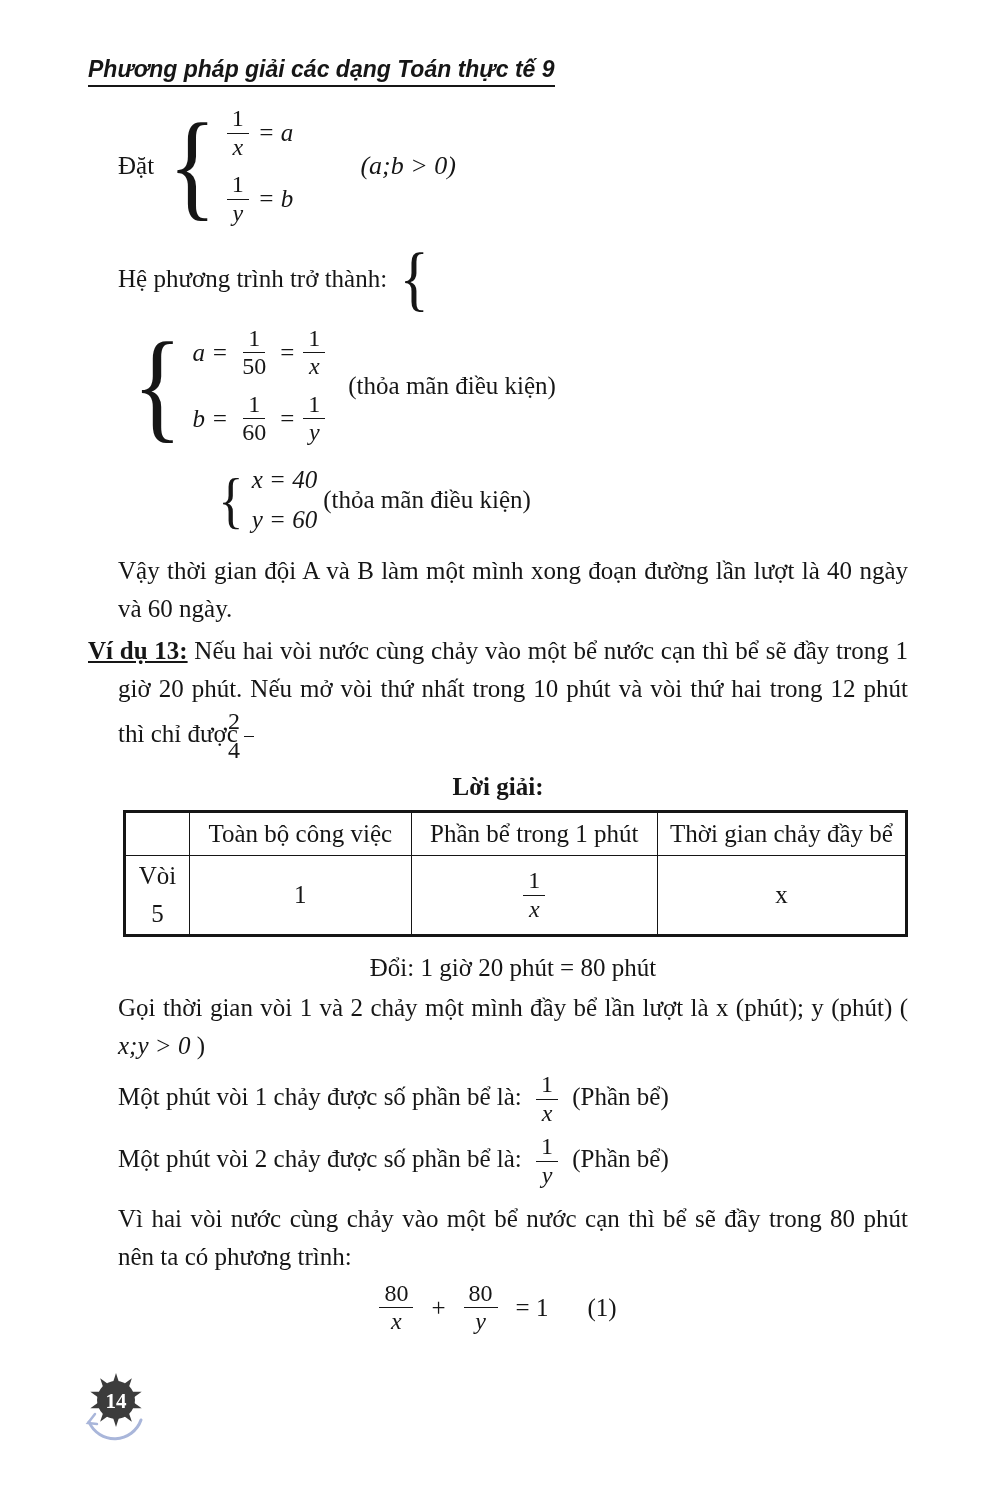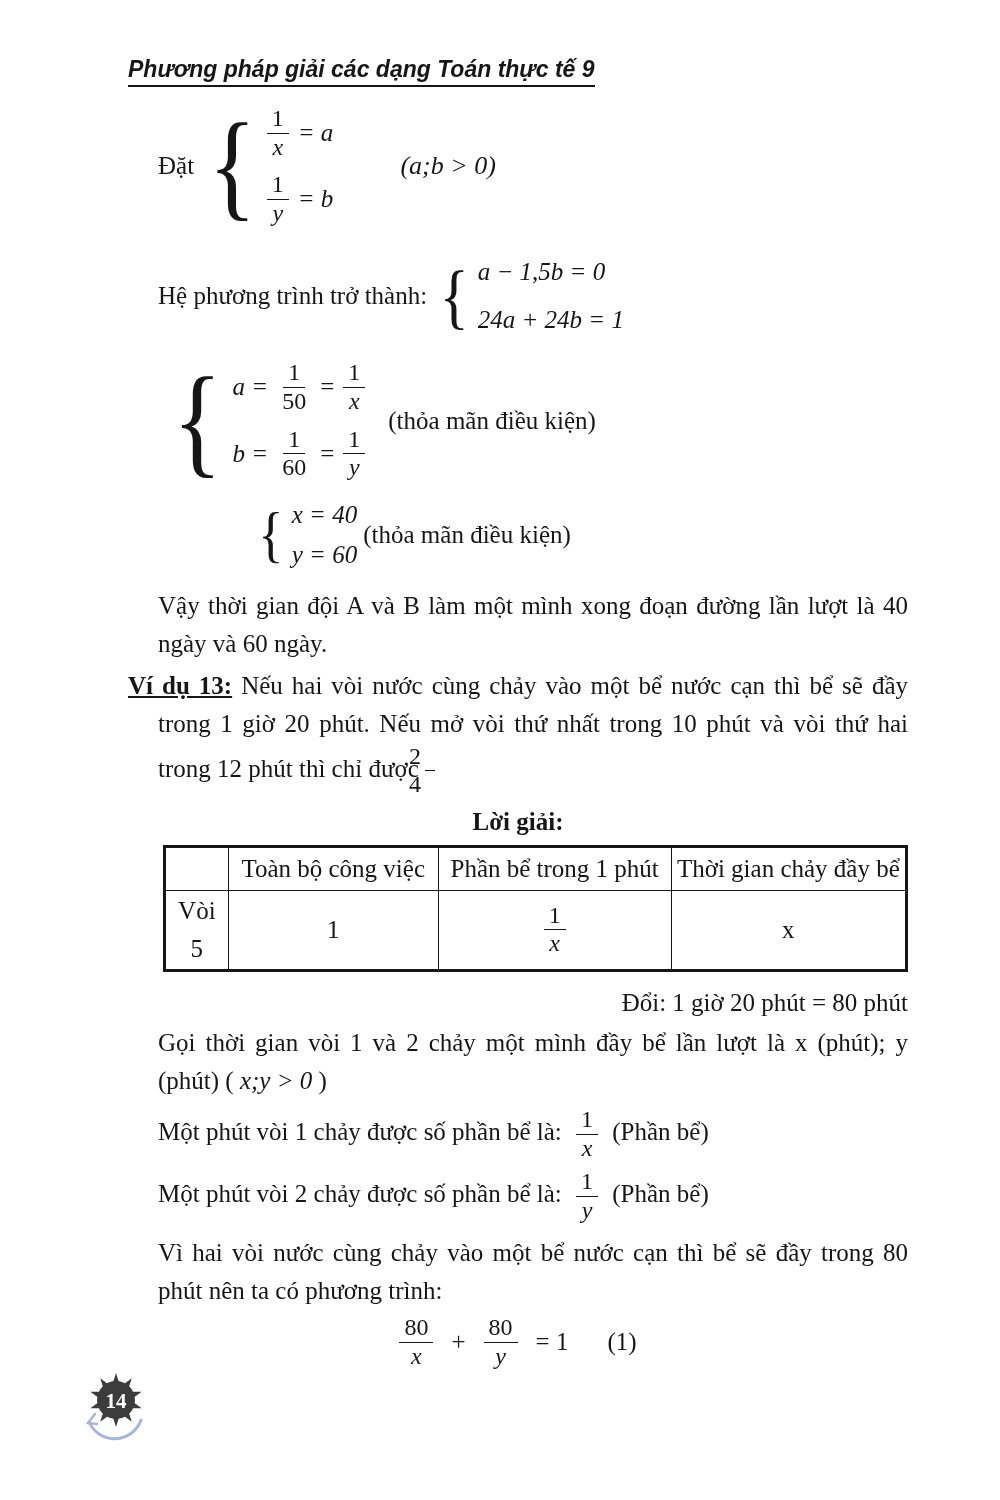--- a/index.html
+++ b/index.html
@@ -1,21 +1,21 @@
 <!DOCTYPE html>
 <html><head>
 <meta charset="utf-8">
 <style>
   html,body{margin:0;padding:0;background:#ffffff;}
   .page{
     position:relative;width:1000px;height:1500px;background:#ffffff;
     overflow:hidden;color:#161616;
     font-family:"Liberation Serif", serif;font-size:25px;line-height:38px;
   }
-  .content{padding:54px 92px 0 88px;margin-left:40px;}
+  .content{padding:54px 92px 0 88px;}
   
   .hdr{font-family:"Liberation Sans", sans-serif;font-style:italic;font-weight:bold;
        font-size:23px;line-height:30px;margin-bottom:16px;}
   .hdr .u{border-bottom:2.5px solid #161616;padding-bottom:3px;}
   
   .math{font-style:italic;}
   .frac{display:inline-flex;flex-direction:column;align-items:center;
         vertical-align:middle;line-height:1.15;font-size:24px;text-align:center;}
   .frac .n{display:block;border-bottom:1.6px solid #161616;padding:0 5px;}
   .frac .d{display:block;padding:0 5px;}
@@ -79,24 +79,20 @@
             </span>
           <span class="math">= b</span>
         </div>
       </div>
       <span class="math" style="margin-left:58px;font-size:26px;">(a;b &gt; 0)</span>
     </div>
 
     <div class="sys" style="margin:16px 0 0 30px;">
       <span class="lbl">Hệ phương trình trở thành:</span>
       <span class="brace" style="font-size:72px;">{</span>
-      <div class="col">
-        <div class="srow math">a − 1,5b = 0</div>
-        <div class="srow math">24a + 24b = 1</div>
-      </div>
     </div>
 
     <div class="sys" style="margin:10px 0 0 30px;">
       <span class="brace" style="font-size:122px;">{</span>
       <div class="col">
         <div class="srow">
           <span class="math">a =</span>
           <span class="frac">
               <span class="n">1</span>
               <span class="d">50</span>
@@ -160,21 +156,21 @@
           <span class="frac">
                 <span class="n">1</span>
                 <span class="d it">x</span>
               </span>
         </td>
         <td>x</td>
       </tr>
     </tbody>
       </table>
 
-    <p class="para" style="margin-top:12px;text-align:right;">Đổi: 1 giờ 20 phút = 80 phút</p>
+    <p class="para" style="margin-top:12px;text-align:center;">Đổi: 1 giờ 20 phút = 80 phút</p>
 
     <p class="para" style="margin-top:2px;">
       <span>Gọi thời gian vòi 1 và 2 chảy một mình đầy bể lần lượt là x (phút); y (phút) (</span>
       <span class="math">x;y &gt; 0</span>
       <span>)</span>
     </p>
 
     <p class="rate">
       <span>Một phút vòi 1 chảy được số phần bể là:</span>
       <span class="frac">

